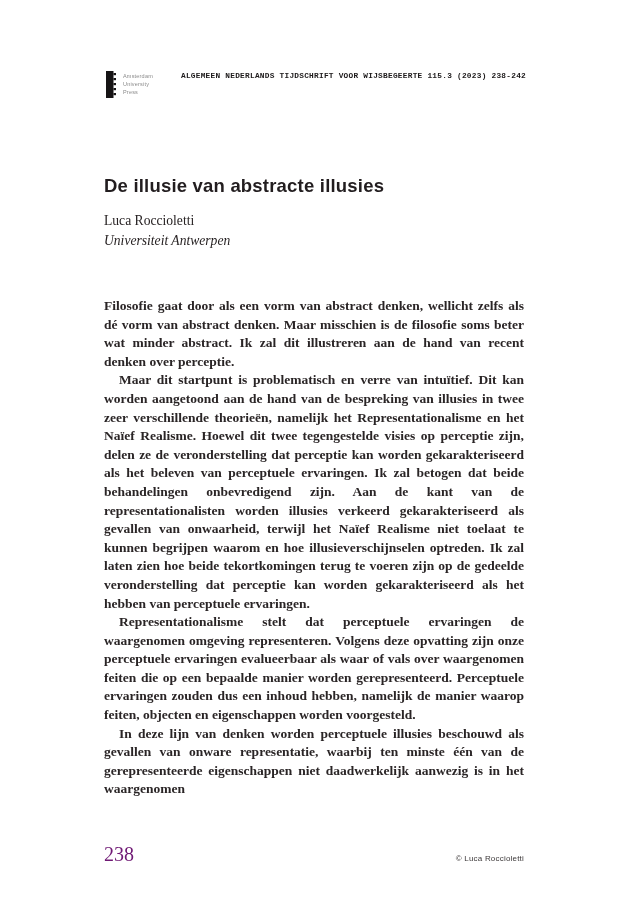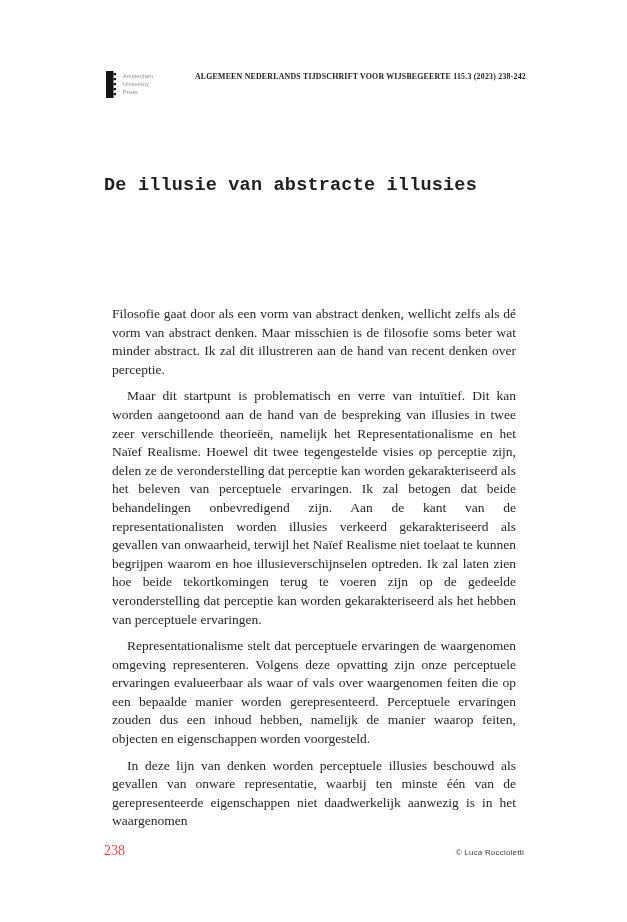--- a/index.html
+++ b/index.html
@@ -29,37 +29,37 @@
   .logo-text {
     font-family: "Liberation Sans", sans-serif;
     font-size: 5.5px;
     line-height: 8px;
     color: #8a8a8a;
     padding-top: 2px;
     letter-spacing: 0.2px;
   }
   .journal-info {
     text-align: right;
-    font-family: Liberation Serif, serif;
+    font-family: Liberation Mono, monospace;
     font-size: 7.8px;
     line-height: 13.5px;
     letter-spacing: 0.25px;
     color: #1d1a1b;
     font-weight: bold;
   }
   .journal-info .doi-line { font-style: italic; }
 
   
   .article-title {
     position: absolute;
     top: 175px;
     left: 104px;
     right: 103px;
     margin: 0;
-    font-family: Liberation Mono, monospace;
+    font-family: Liberation Sans, sans-serif;
     font-weight: bold;
     font-size: 18.5px;
     letter-spacing: 0.2px;
     color: #221d1f;
   }
   .author-block {
     position: absolute;
     top: 211px;
     left: 104px;
     right: 103px;
@@ -73,37 +73,37 @@
   .body-text {
     position: absolute;
     top: 297px;
     left: 104px;
     width: 420px;
     font-size: 13.5px;
     line-height: 18.6px;
     text-align: justify;
     color: #2a2526;
   }
-  .body-text p { margin: 8px; }
+  .body-text p { margin: 0; font-weight: bold; }
   .body-text p.indent { text-indent: 15px; }
 
   
   .footer {
     position: absolute;
     top: 843px;
     left: 104px;
     right: 103px;
     display: flex;
     justify-content: space-between;
     align-items: baseline;
   }
   .page-number {
     font-family: "Liberation Serif", serif;
-    font-size: 14px;
-    color: #ef4444;
+    font-size: 20px;
+    color: #701a75;
   }
   .copyright {
     font-family: "Liberation Sans", sans-serif;
     font-size: 8px;
     letter-spacing: 0.2px;
     color: #3c3839;
     text-align: center;
   }
 </style>
 </head>
@@ -130,20 +130,22 @@
       </span>
     </div>
     <div class="journal-info">
       <div class="journal-line">ALGEMEEN NEDERLANDS TIJDSCHRIFT VOOR WIJSBEGEERTE 115.3 (2023) 238-242</div>
     </div>
   </div>
 
   <h1 class="article-title">De illusie van abstracte illusies</h1>
 
   <div class="author-block">
+    <div class="author-name">Luca Roccioletti</div>
+    <div class="author-affiliation">Universiteit Antwerpen</div>
   </div>
 
   <div class="body-text">
     <p>Filosofie gaat door als een vorm van abstract denken, wellicht zelfs als dé vorm van abstract denken. Maar misschien is de filosofie soms beter wat minder abstract. Ik zal dit illustreren aan de hand van recent denken over perceptie.</p>
     <p class="indent">Maar dit startpunt is problematisch en verre van intuïtief. Dit kan worden aangetoond aan de hand van de bespreking van illusies in twee zeer verschillende theorieën, namelijk het Representationalisme en het Naïef Realisme. Hoewel dit twee tegengestelde visies op perceptie zijn, delen ze de veronderstelling dat perceptie kan worden gekarakteriseerd als het beleven van perceptuele ervaringen. Ik zal betogen dat beide behandelingen onbevredigend zijn. Aan de kant van de representationalisten worden illusies verkeerd gekarakteriseerd als gevallen van onwaarheid, terwijl het Naïef Realisme niet toelaat te kunnen begrijpen waarom en hoe illusieverschijnselen optreden. Ik zal laten zien hoe beide tekortkomingen terug te voeren zijn op de gedeelde veronderstelling dat perceptie kan worden gekarakteriseerd als het hebben van perceptuele ervaringen.</p>
     <p class="indent">Representationalisme stelt dat perceptuele ervaringen de waargenomen omgeving representeren. Volgens deze opvatting zijn onze perceptuele ervaringen evalueerbaar als waar of vals over waargenomen feiten die op een bepaalde manier worden gerepresenteerd. Perceptuele ervaringen zouden dus een inhoud hebben, namelijk de manier waarop feiten, objecten en eigenschappen worden voorgesteld.</p>
     <p class="indent">In deze lijn van denken worden perceptuele illusies beschouwd als gevallen van onware representatie, waarbij ten minste één van de gerepresenteerde eigenschappen niet daadwerkelijk aanwezig is in het waargenomen</p>
   </div>
 
   <div class="footer">

